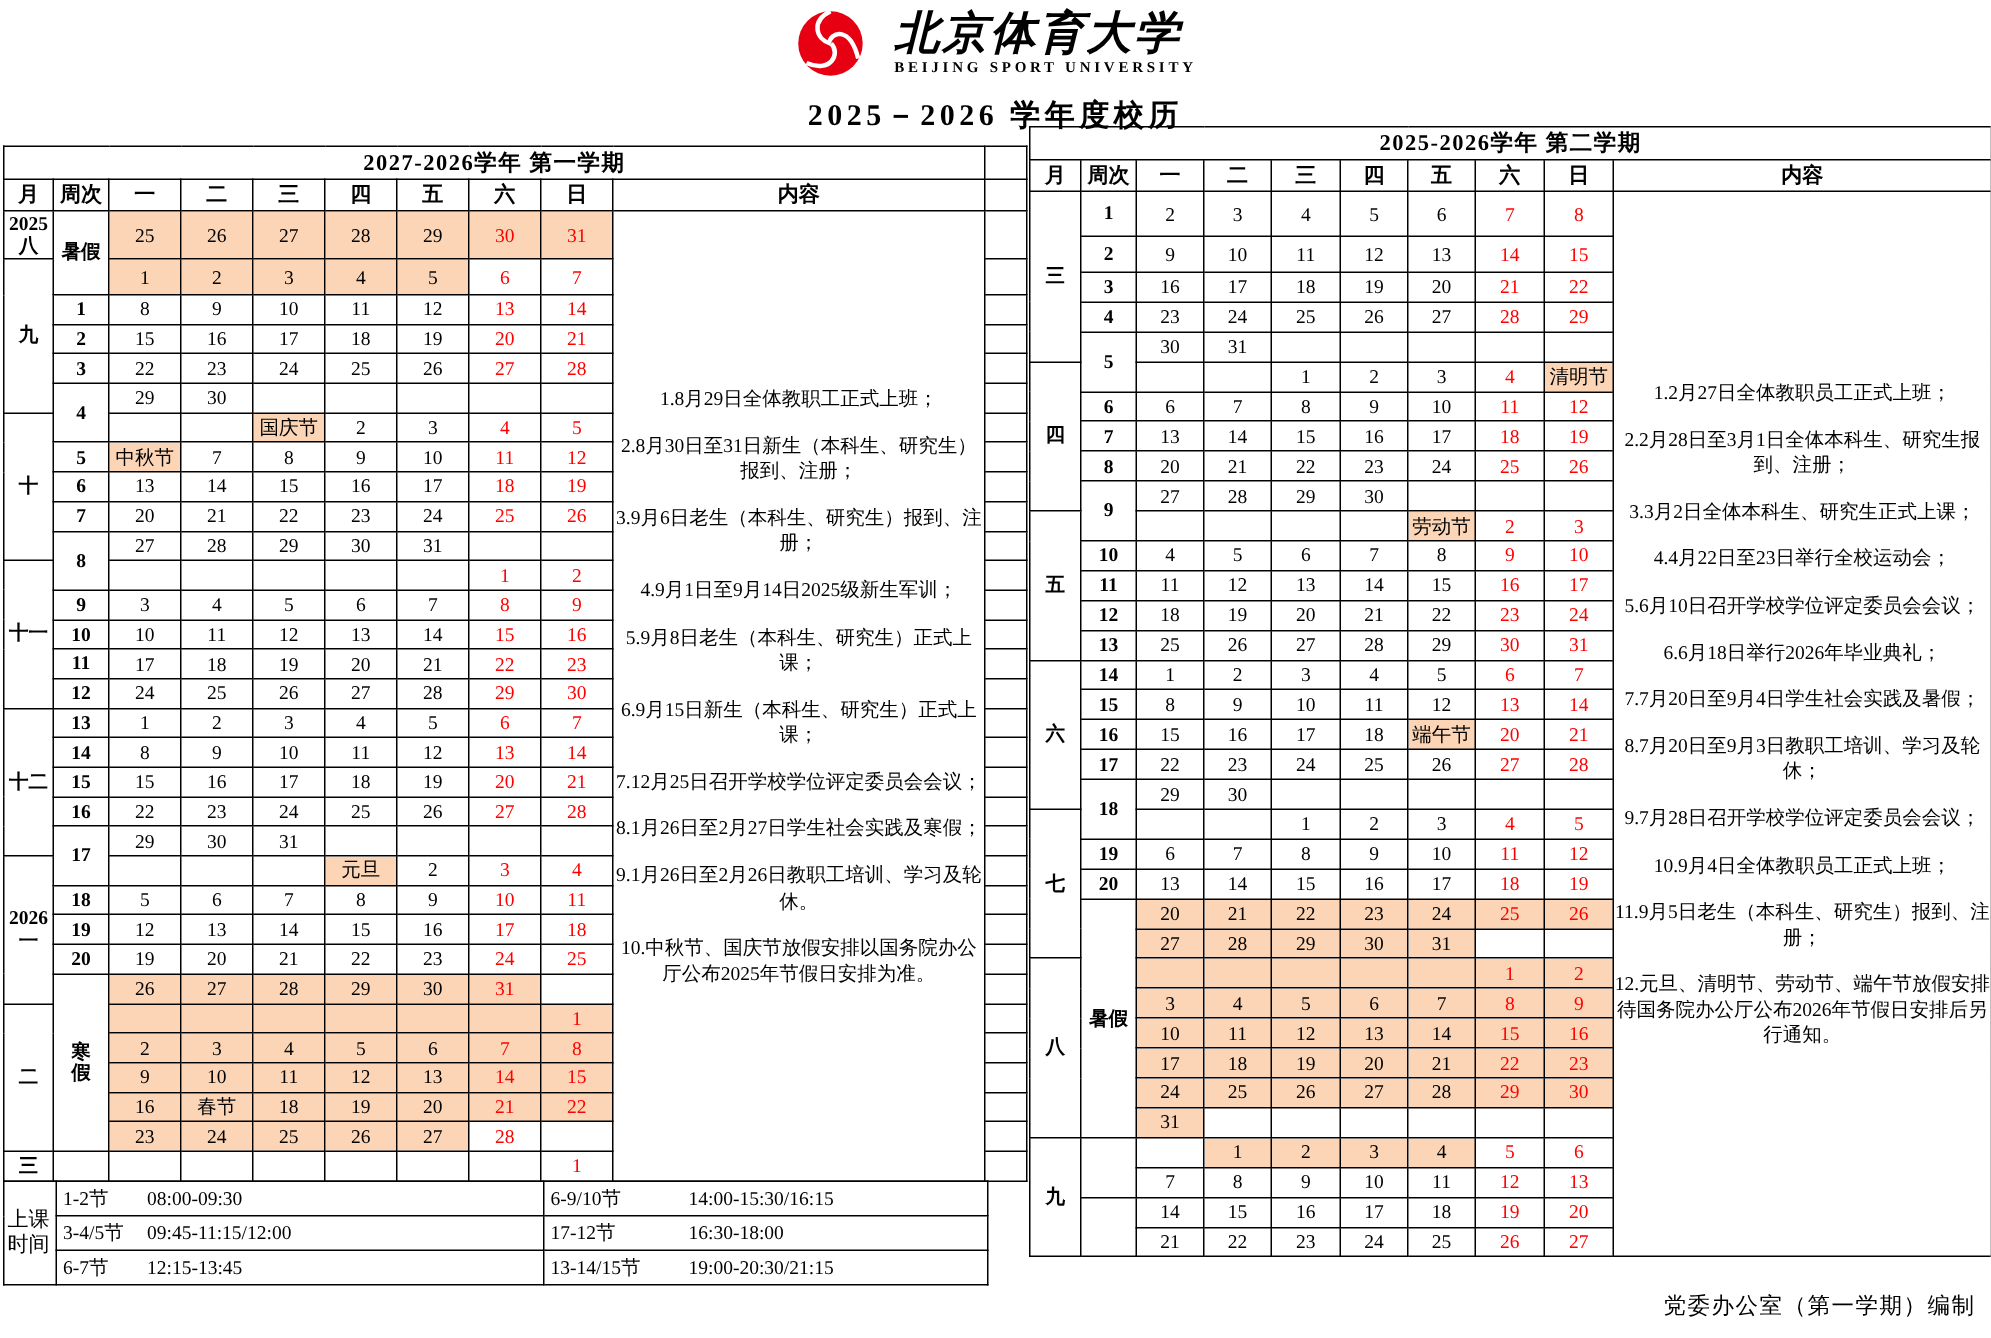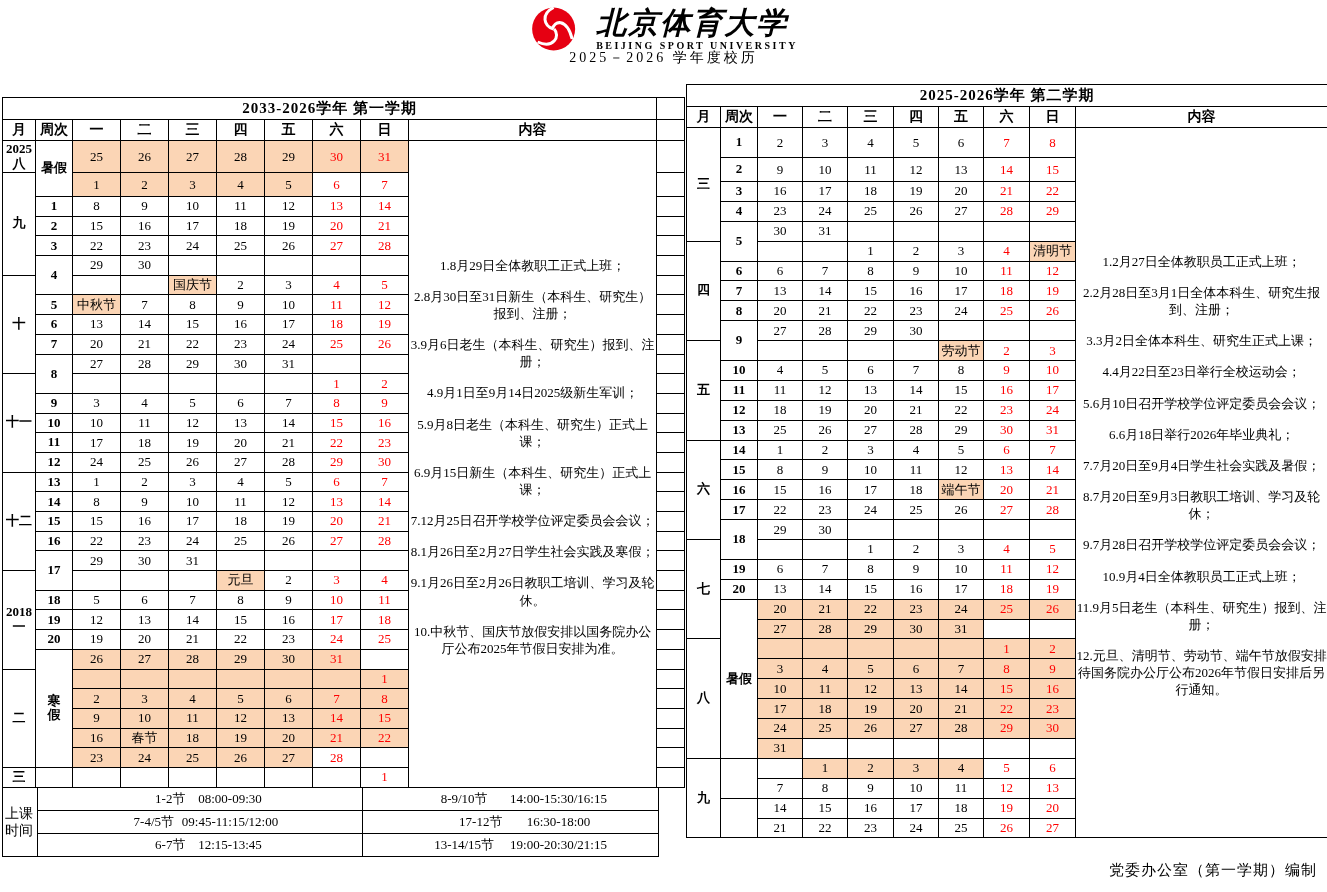--- a/index.html
+++ b/index.html
@@ -3,22 +3,22 @@
 <meta charset="utf-8">
 <style>
   *{margin:0;padding:0;box-sizing:border-box}
   html,body{width:1327px;height:892px}
   body{position:relative;background:#fff;overflow:hidden;
        font-family:"Liberation Serif","DejaVu Serif",serif;color:#000}
   .logo-wrap{position:absolute;top:5px;left:50%;transform:translateX(-50%);
              display:flex;align-items:center;gap:19px}
   .logo-text .cn{font-size:30px;font-weight:bold;font-style:italic;letter-spacing:2px;line-height:1.05}
   .logo-text .en{font-size:10px;font-weight:bold;letter-spacing:2.5px;text-align:right;margin-top:1px}
-  .main-title{position:absolute;top:49px;left:0;width:100%;text-align:center;
-              font-size:14px;font-weight:normal;letter-spacing:3px}
+  .main-title{position:absolute;top:63px;left:0;width:100%;text-align:center;
+              font-size:20px;font-weight:bold;letter-spacing:3px}
   table.cal{position:absolute;border-collapse:collapse;table-layout:fixed}
   #semester1{left:2px;top:97px;width:682px}
   #semester2{left:686px;top:84px;width:641px}
   .cal td{border:1px solid #000;text-align:center;vertical-align:middle;
           font-size:13px;overflow:hidden;padding:0}
   .cal thead tr:first-child td{height:22px}
   .cal thead tr:last-child td{height:21px}
   .cal .ttl{font-size:15px;font-weight:bold;letter-spacing:1px}
   .cal .hdr{font-weight:bold;font-size:14px}
   #semester1 tbody tr{height:19.7px}
@@ -30,21 +30,21 @@
   .month{font-weight:bold;font-size:14px;white-space:pre-line;line-height:1.15}
   .wk{font-weight:bold;font-size:13px;white-space:pre-line;line-height:1.1}
   .fill{background:#FBD5B5}
   .red{color:#FF0000}
   .notes{text-align:left;vertical-align:top;padding:8px 3px 0 5px;
          font-size:13.5px;line-height:1.32;font-weight:normal}
   .note{margin-bottom:14px}
   table.times{position:absolute;left:2px;top:787px;width:656px;
               border-collapse:collapse;table-layout:fixed}
   .times td{border:1px solid #000;font-size:13px;height:23px;
-            padding-left:4px;vertical-align:middle;text-align:center}
+            padding-left:4px;vertical-align:middle;text-align:left}
   .times .tlabel{text-align:left;padding:0 2px;font-size:14px;line-height:1.25}
   .period{display:inline-block;min-width:56px}
   .period2{display:inline-block;min-width:92px}
   .footer{position:absolute;top:861px;right:10px;font-size:15px;letter-spacing:1px}
 </style>
 </head>
 <body>
 
 <div class="logo-wrap">
   <svg width="48" height="48" viewBox="0 0 48 48">
@@ -70,21 +70,21 @@
       <col style="width: 48px;">
       <col style="width: 48px;">
       <col style="width: 48px;">
       <col style="width: 48px;">
       <col style="width: 48px;">
       <col style="width: 248px;">
       <col style="width: 28px;">
     </colgroup>
     <thead>
       <tr>
-        <td class="ttl" colspan="10">2033-2026学年 第一学期</td>
+        <td class="ttl" colspan="10">2027-2026学年 第一学期</td>
         <td class="gap"></td>
       </tr>
       <tr>
         <td class="hdr">月</td>
         <td class="hdr">周次</td>
         <td class="hdr">一</td>
         <td class="hdr">二</td>
         <td class="hdr">三</td>
         <td class="hdr">四</td>
         <td class="hdr">五</td>
@@ -335,21 +335,21 @@
         <td>29</td>
         <td>30</td>
         <td>31</td>
         <td></td>
         <td></td>
         <td></td>
         <td></td>
         <td class="gap"></td>
       </tr>
       <tr>
-        <td class="month" rowspan="5">2018
+        <td class="month" rowspan="5">2026
 一</td>
         <td></td>
         <td></td>
         <td></td>
         <td class="fill">元旦</td>
         <td>2</td>
         <td class="red">3</td>
         <td class="red">4</td>
         <td class="gap"></td>
       </tr>
@@ -859,24 +859,24 @@
 <table class="times">
   <colgroup>
       <col style="width:35px">
       <col style="width:325px">
       <col style="width:296px">
     </colgroup>
   <tbody>
   <tr>
     <td class="tlabel" rowspan="3">上课时间</td>
     <td><span class="period">1-2节</span><span>08:00-09:30</span></td>
-    <td><span class="period2">8-9/10节</span><span>14:00-15:30/16:15</span></td>
+    <td><span class="period2">6-9/10节</span><span>14:00-15:30/16:15</span></td>
   </tr>
   <tr>
-    <td><span class="period">7-4/5节</span><span>09:45-11:15/12:00</span></td>
+    <td><span class="period">3-4/5节</span><span>09:45-11:15/12:00</span></td>
     <td><span class="period2">17-12节</span><span>16:30-18:00</span></td>
   </tr>
   <tr>
     <td><span class="period">6-7节</span><span>12:15-13:45</span></td>
     <td><span class="period2">13-14/15节</span><span>19:00-20:30/21:15</span></td>
   </tr>
   </tbody>
 </table>
 
 <div class="footer">党委办公室（第一学期）编制</div>

